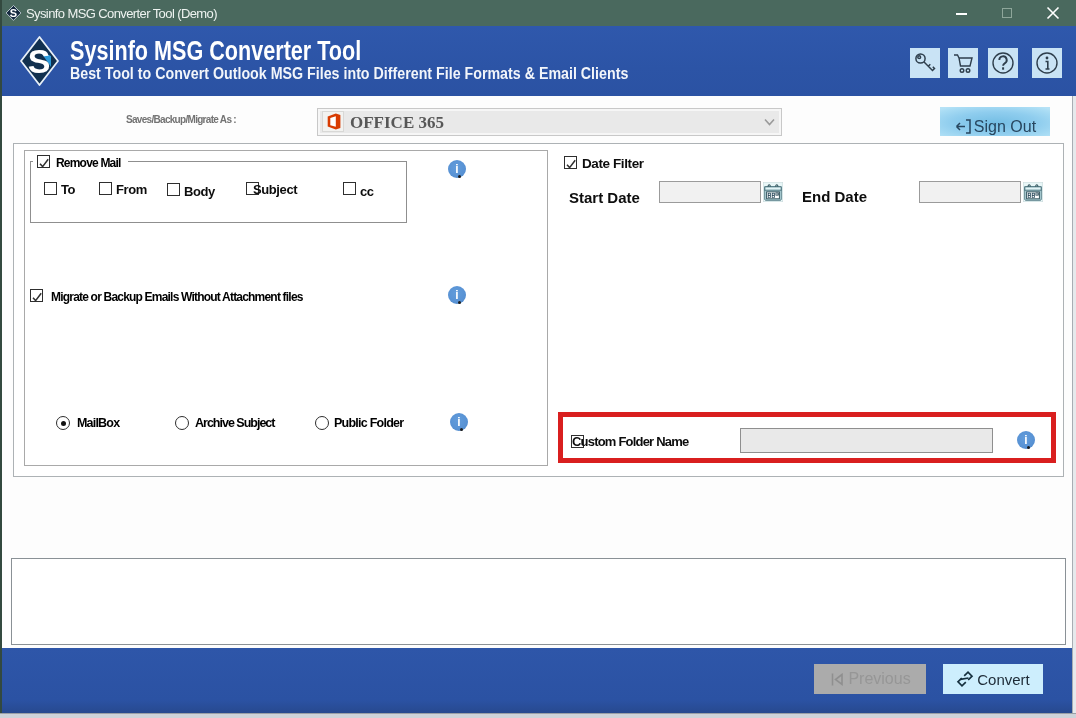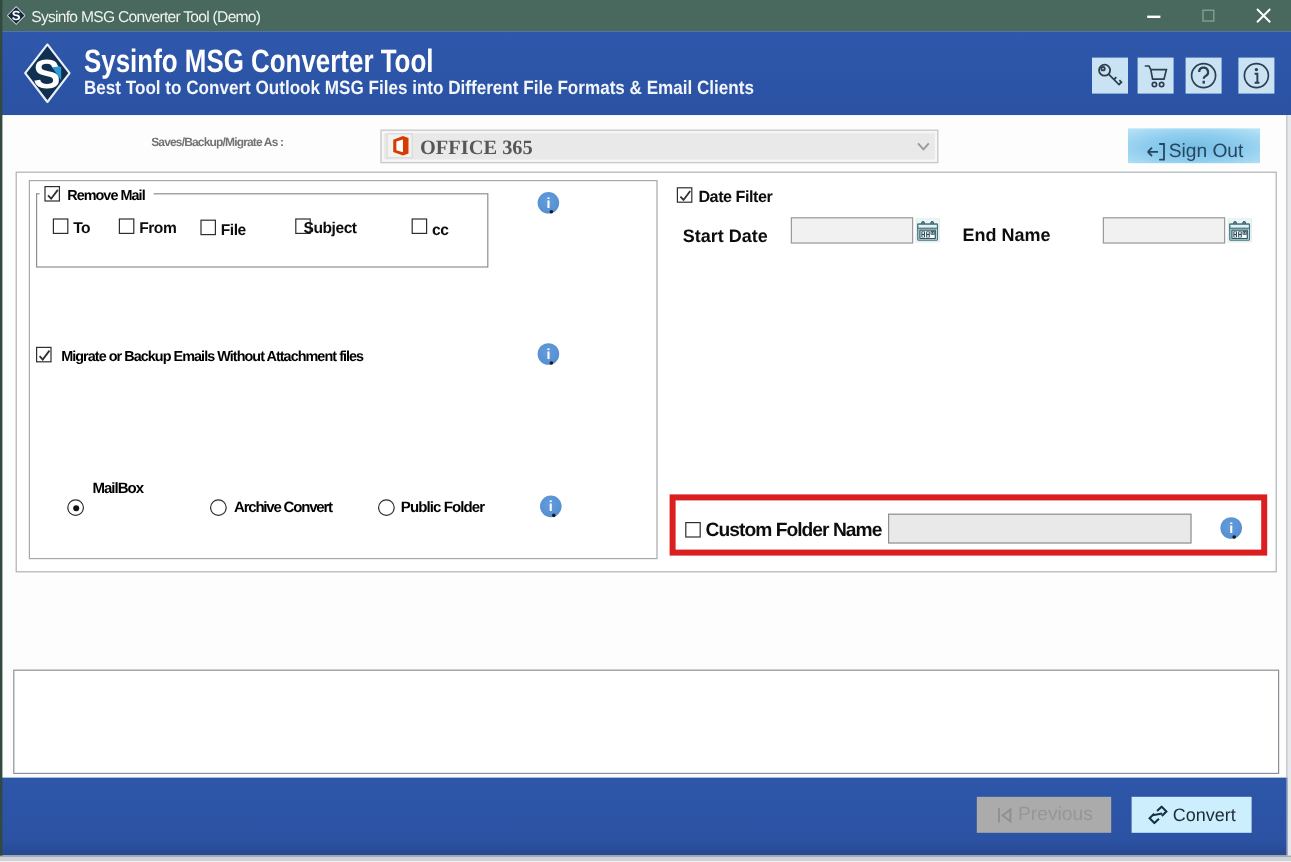--- a/index.html
+++ b/index.html
@@ -166,44 +166,44 @@
       <path d="M2 5.8 L4.6 8.6 L10.2 1.2" fill="none" stroke="#2f2f2f" stroke-width="1.5"></path>
     </svg>
   </div>
   <div class="abs red" style="left:56px;top:156px;font-size:12px">Remove Mail</div>
 
   <div class="abs cb" style="left:44px;top:182px"></div>
   <div class="abs blk" style="left:61px;top:182px;font-size:13px">To</div>
   <div class="abs cb" style="left:99px;top:182px"></div>
   <div class="abs blk" style="left:116px;top:182px;font-size:13px">From</div>
   <div class="abs cb" style="left:167px;top:183px"></div>
-  <div class="abs blk" style="left:184px;top:184px;font-size:13px">File</div>
+  <div class="abs blk" style="left:184px;top:184px;font-size:13px">Body</div>
   <div class="abs cb" style="left:246px;top:182px"></div>
   <div class="abs blk" style="left:253px;top:182px;font-size:13px">Subject</div>
   <div class="abs cb" style="left:343px;top:182px"></div>
   <div class="abs blk" style="left:360px;top:184px;font-size:13px">cc</div>
 
   <div class="abs info-i" style="left:448px;top:160px">i</div>
   <div class="abs info-dot" style="left:458px;top:175px"></div>
 
   <div class="abs cb" style="left:30px;top:289px">
     <svg width="12" height="12" viewBox="0 0 12 12" style="overflow:visible">
       <path d="M2 5.8 L4.6 8.6 L10.2 1.2" fill="none" stroke="#2f2f2f" stroke-width="1.5"></path>
     </svg>
   </div>
   <div class="abs red" style="left:51px;top:290px;font-size:12px">Migrate or Backup Emails Without Attachment files</div>
   <div class="abs info-i" style="left:448px;top:286px">i</div>
   <div class="abs info-dot" style="left:458px;top:301px"></div>
 
   <div class="abs rb" style="left:56px;top:416px">
     <div class="rb-dot"></div>
   </div>
-  <div class="abs red" style="left:77px;top:400px;font-size:12.5px">MailBox</div>
+  <div class="abs red" style="left:77px;top:416px;font-size:12.5px">MailBox</div>
   <div class="abs rb" style="left:175px;top:416px"></div>
-  <div class="abs red" style="left:195px;top:416px;font-size:12.5px;letter-spacing:-1px">Archive Convert</div>
+  <div class="abs red" style="left:195px;top:416px;font-size:12.5px;letter-spacing:-1px">Archive Subject</div>
   <div class="abs rb" style="left:315px;top:416px"></div>
   <div class="abs red" style="left:334px;top:416px;font-size:12.5px;letter-spacing:-0.75px">Public Folder</div>
   <div class="abs info-i" style="left:450px;top:413px">i</div>
   <div class="abs info-dot" style="left:460px;top:428px"></div>
 
   <div class="abs cb" style="left:564px;top:156px">
     <svg width="12" height="12" viewBox="0 0 12 12" style="overflow:visible">
       <path d="M2 5.8 L4.6 8.6 L10.2 1.2" fill="none" stroke="#2f2f2f" stroke-width="1.5"></path>
     </svg>
   </div>
@@ -219,41 +219,41 @@
     <rect x="3.6" y="9.8" width="12.8" height="7" fill="#fff" stroke="#35565f" stroke-width="1"></rect>
     <rect x="4.8" y="10.8" width="3" height="5" fill="#27495a"></rect>
     <circle cx="6.3" cy="12.2" r="0.8" fill="#fff"></circle>
     <circle cx="6.3" cy="14.6" r="0.8" fill="#fff"></circle>
     <rect x="8.8" y="10.8" width="3" height="5" fill="#27495a"></rect>
     <circle cx="10.3" cy="12.2" r="0.8" fill="#fff"></circle>
     <circle cx="10.3" cy="14.6" r="0.8" fill="#fff"></circle>
     <rect x="12.9" y="10.8" width="2.6" height="2.4" fill="#fff" stroke="#1d3d4a" stroke-width="0.7"></rect>
     <circle cx="14.2" cy="12" r="0.7" fill="#27495a"></circle>
   </svg>
-  <div class="abs blk" style="left:802px;top:188px;font-size:15px;letter-spacing:0">End Name</div>
+  <div class="abs blk" style="left:802px;top:188px;font-size:15px;letter-spacing:0">End Date</div>
   <div class="abs dinput" style="left:919px;top:181px;width:102px;height:22px"></div>
   <svg class="abs" style="left:1023px;top:182px" width="20" height="20" viewBox="0 0 20 20">
     <rect x="0.2" y="0.2" width="19.6" height="19.6" fill="#e8f6f7" stroke="#c2d3d5" stroke-width="0.5"></rect>
     <rect x="1.8" y="4.8" width="16.4" height="13.4" rx="0.8" fill="#cdecf1" stroke="#48707a" stroke-width="1"></rect>
     <rect x="1.8" y="4.8" width="16.4" height="3.4" fill="#e0f4f7" stroke="#48707a" stroke-width="1"></rect>
     <path d="M5.2 4.6 C4.8 2.2 7.6 2.2 7.2 4.6 M12.8 4.6 C12.4 2.2 15.2 2.2 14.8 4.6" fill="none" stroke="#35565f" stroke-width="1.1"></path>
     <rect x="3.6" y="9.8" width="12.8" height="7" fill="#fff" stroke="#35565f" stroke-width="1"></rect>
     <rect x="4.8" y="10.8" width="3" height="5" fill="#27495a"></rect>
     <circle cx="6.3" cy="12.2" r="0.8" fill="#fff"></circle>
     <circle cx="6.3" cy="14.6" r="0.8" fill="#fff"></circle>
     <rect x="8.8" y="10.8" width="3" height="5" fill="#27495a"></rect>
     <circle cx="10.3" cy="12.2" r="0.8" fill="#fff"></circle>
     <circle cx="10.3" cy="14.6" r="0.8" fill="#fff"></circle>
     <rect x="12.9" y="10.8" width="2.6" height="2.4" fill="#fff" stroke="#1d3d4a" stroke-width="0.7"></rect>
     <circle cx="14.2" cy="12" r="0.7" fill="#27495a"></circle>
   </svg>
 
   <div class="abs redbox"></div>
   <div class="abs cb" style="left:571px;top:435px"></div>
-  <div class="abs blk" style="left:588px;top:434px;font-size:16px;letter-spacing:-0.8px">Custom Folder Name</div>
+  <div class="abs blk" style="left:572px;top:434px;font-size:13px;letter-spacing:-0.8px">Custom Folder Name</div>
   <div class="abs cfn-input"></div>
   <div class="abs info-i" style="left:1017px;top:431px">i</div>
   <div class="abs info-dot" style="left:1027px;top:446px"></div>
 
   <div class="abs logbox"></div>
 
   <div class="abs botbar"></div>
   <div class="abs btn-prev">
     <svg width="17" height="17" viewBox="0 0 17 17" fill="none" stroke="#8f8f8f" stroke-width="1.6" style="margin-right:2px">
       <path d="M3.5 2.5 V14.5"></path>

